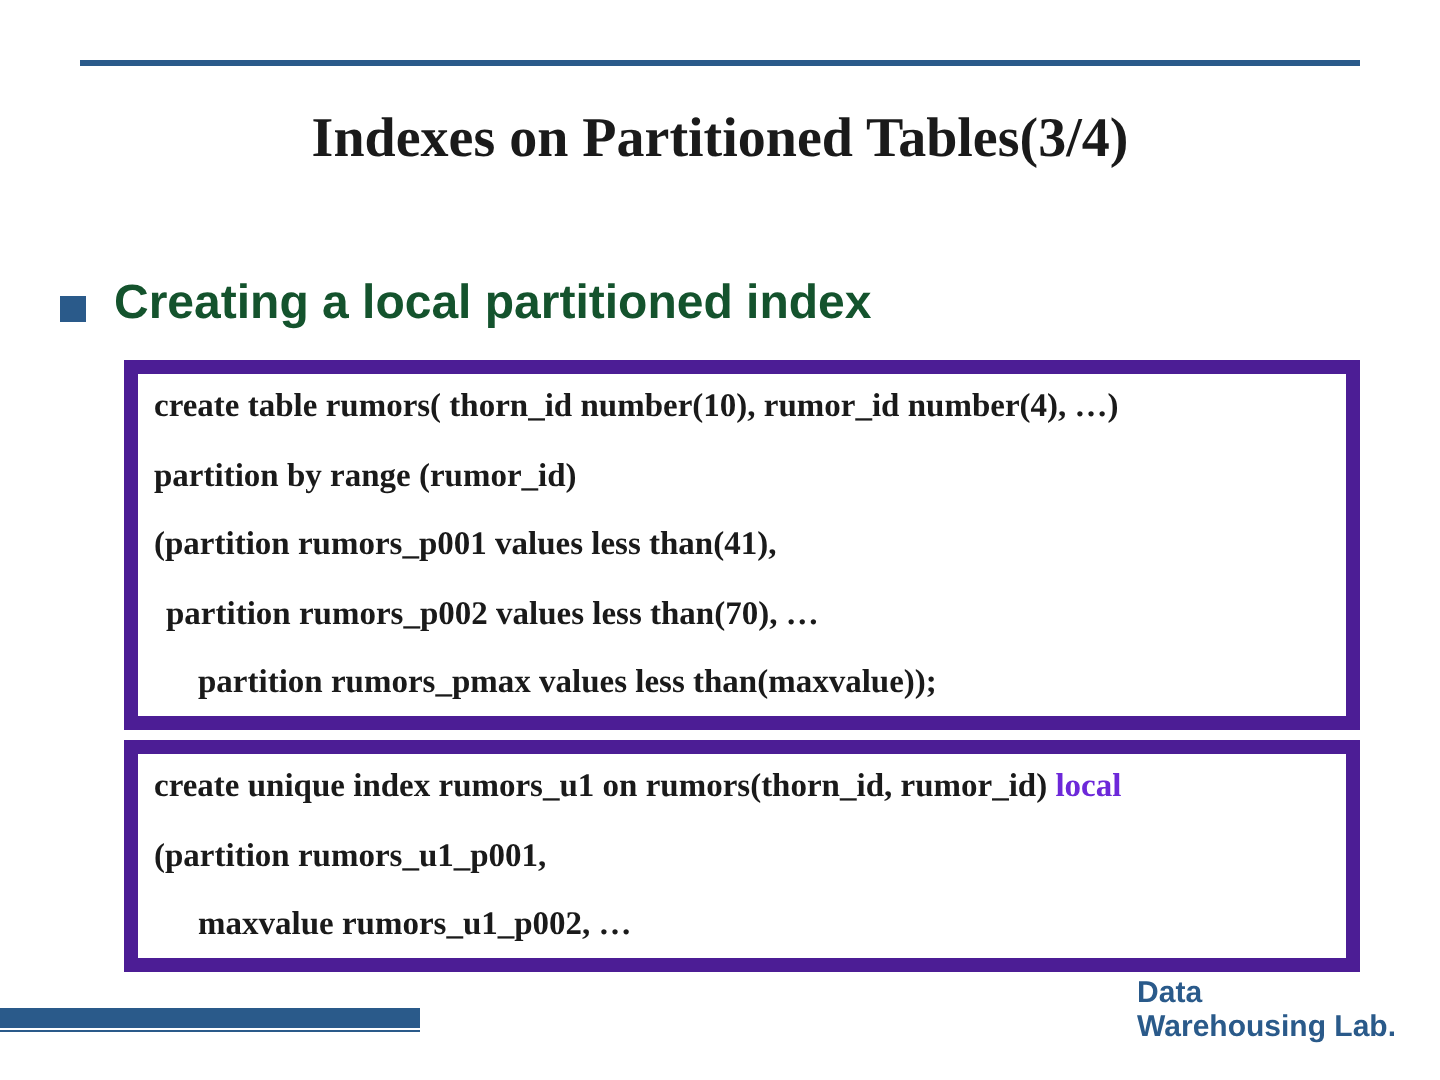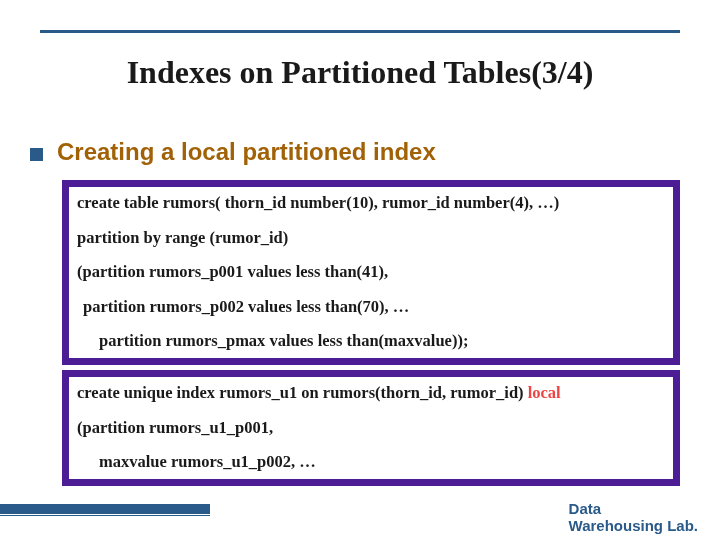--- a/index.html
+++ b/index.html
@@ -20,21 +20,21 @@
     background: #2a5a8a;
   }
   .slide-title {
     position: absolute;
     top: 54px;
     left: 0;
     width: 720px;
     text-align: center;
     font-family: "Times New Roman", Times, serif;
     font-weight: bold;
-    font-size: 32px;
+    font-size: 28px;
     color: #1a1a1a;
   }
   .bullet-row {
     position: absolute;
     top: 138px;
     left: 30px;
     right: 30px;
     display: flex;
     align-items: center;
   }
@@ -43,21 +43,21 @@
     height: 13px;
     background: #2a5a8a;
     flex-shrink: 0;
     margin-right: 14px;
     margin-top: 4px;
   }
   .bullet-text {
     font-family: Arial, Helvetica, sans-serif;
     font-weight: bold;
     font-size: 24px;
-    color: #a16207;
+    color: #14532d;
   }
   .code-box {
     position: absolute;
     left: 62px;
     right: 40px;
     border: 7px solid #4c1d95;
     background: #ffffff;
     padding: 8px 8px 6px 8px;
   }
   .code-box.first { top: 180px; }
@@ -65,25 +65,25 @@
   .code-line {
     font-family: "Times New Roman", Times, serif;
     font-weight: bold;
     font-size: 16.5px;
     color: #1a1a1a;
     line-height: 1.0;
     margin-bottom: 18px;
   }
   .code-line:last-child { margin-bottom: 2px; margin-left: 16px; }
   .indent { padding-left: 6px; }
-  .kw-local { color: #ef4444; }
+  .kw-local { color: #6d28d9; }
   .footer {
     position: absolute;
     right: 22px;
-    bottom: 6px;
+    bottom: 18px;
     font-family: Arial, Helvetica, sans-serif;
     font-weight: bold;
     color: #2a5a8a;
     font-size: 15px;
     line-height: 1.1;
   }
   .bottom-bar {
     position: absolute;
     left: 0;
     bottom: 26px;

